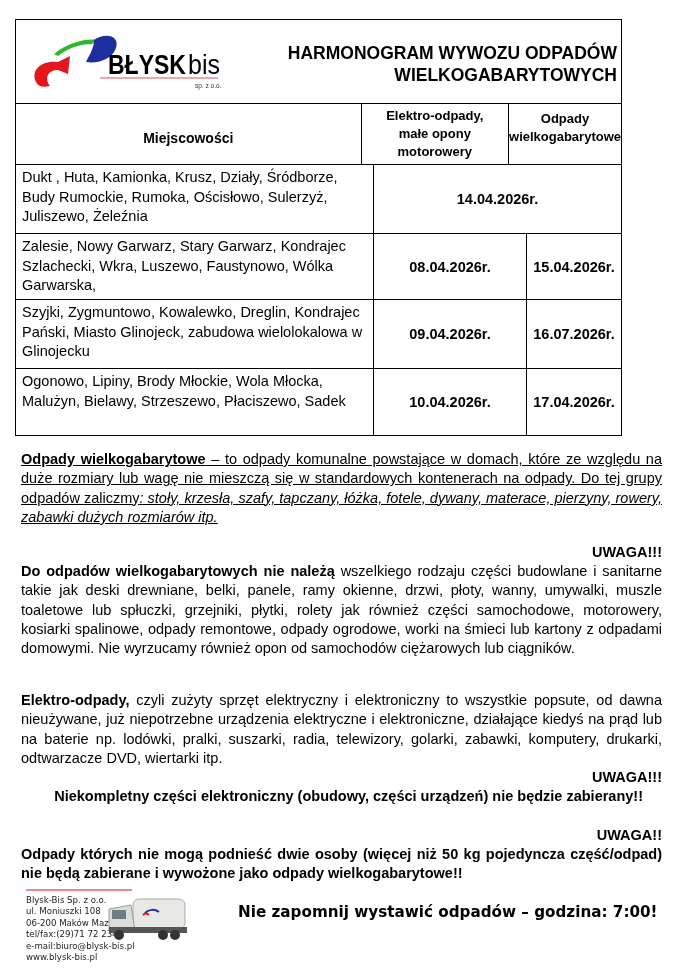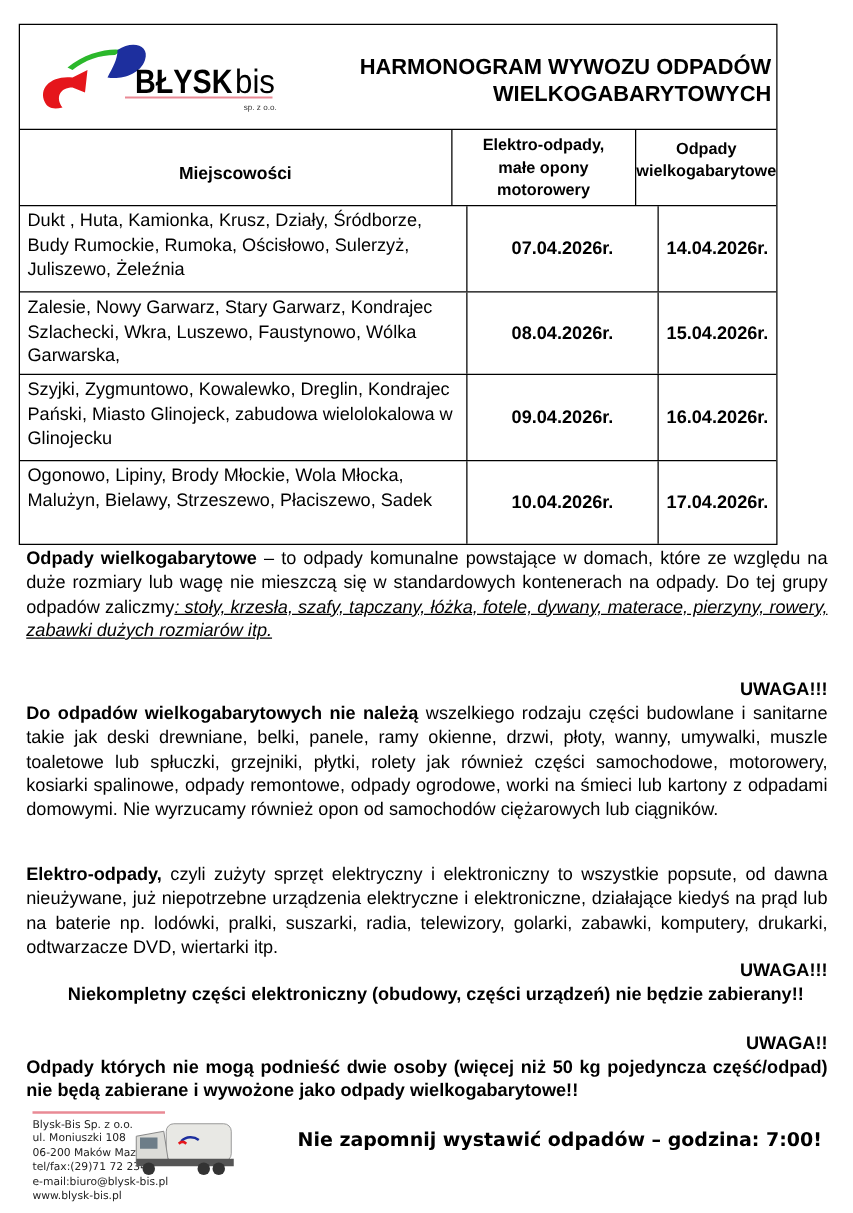--- a/index.html
+++ b/index.html
@@ -59,41 +59,40 @@
     <div class="c3" style="align-items:flex-start;padding-top:6px;">
       <div>
         <div>Odpady</div>
         <div>wielkogabarytowe</div>
       </div>
     </div>
   </div>
 
   <div class="row" style="height:68px;">
     <div class="c1">Dukt , Huta, Kamionka, Krusz, Działy, Śródborze, Budy Rumockie, Rumoka, Ościsłowo, Sulerzyż, Juliszewo, Żeleźnia</div>
-    <div class="c2 date">07.04.2026r.</div>
     <div class="c3 date">14.04.2026r.</div>
   </div>
   <div class="row" style="height:65px;">
     <div class="c1">Zalesie, Nowy Garwarz, Stary Garwarz, Kondrajec Szlachecki, Wkra, Luszewo, Faustynowo, Wólka Garwarska,</div>
     <div class="c2 date">08.04.2026r.</div>
     <div class="c3 date">15.04.2026r.</div>
   </div>
   <div class="row" style="height:68px;">
     <div class="c1">Szyjki, Zygmuntowo, Kowalewko, Dreglin, Kondrajec Pański, Miasto Glinojeck, zabudowa wielolokalowa w Glinojecku</div>
     <div class="c2 date">09.04.2026r.</div>
-    <div class="c3 date">16.04.2026r.</div>
+    <div class="c3 date">16.07.2026r.</div>
   </div>
   <div class="row" style="height:66px;">
     <div class="c1">Ogonowo, Lipiny, Brody Młockie, Wola Młocka, Malużyn, Bielawy, Strzeszewo, Płaciszewo, Sadek</div>
     <div class="c2 date">10.04.2026r.</div>
     <div class="c3 date">17.04.2026r.</div>
   </div>
 </div>
 
-<div class="body just" style="top:438px;">
+<div class="body just" style="top:450px;text-decoration:underline;">
   <b>Odpady wielkogabarytowe</b><span> – to odpady komunalne powstające w domach, które ze względu na duże rozmiary lub wagę nie mieszczą się w standardowych kontenerach na odpady. Do tej grupy odpadów zaliczmy</span><span class="ul">: stoły, krzesła, szafy, tapczany, łóżka, fotele, dywany, materace, pierzyny, rowery, zabawki dużych rozmiarów itp.</span>
 </div>
 
 <div class="body center" style="top:543px;font-weight:bold;">UWAGA!!!</div>
 
 <div class="body just" style="top:562px;">
   <b>Do odpadów wielkogabarytowych nie należą</b><span> wszelkiego rodzaju części budowlane i sanitarne takie jak deski drewniane, belki, panele, ramy okienne, drzwi, płoty, wanny, umywalki, muszle toaletowe lub spłuczki, grzejniki, płytki, rolety jak również części samochodowe, motorowery, kosiarki spalinowe, odpady remontowe, odpady ogrodowe, worki na śmieci lub kartony z odpadami domowymi. Nie wyrzucamy również opon od samochodów ciężarowych lub ciągników.</span>
 </div>
 
 <div class="body just" style="top:691px;">

